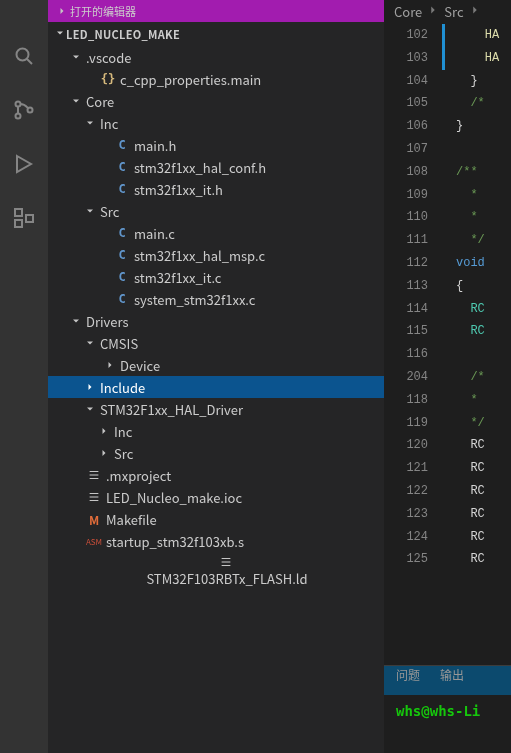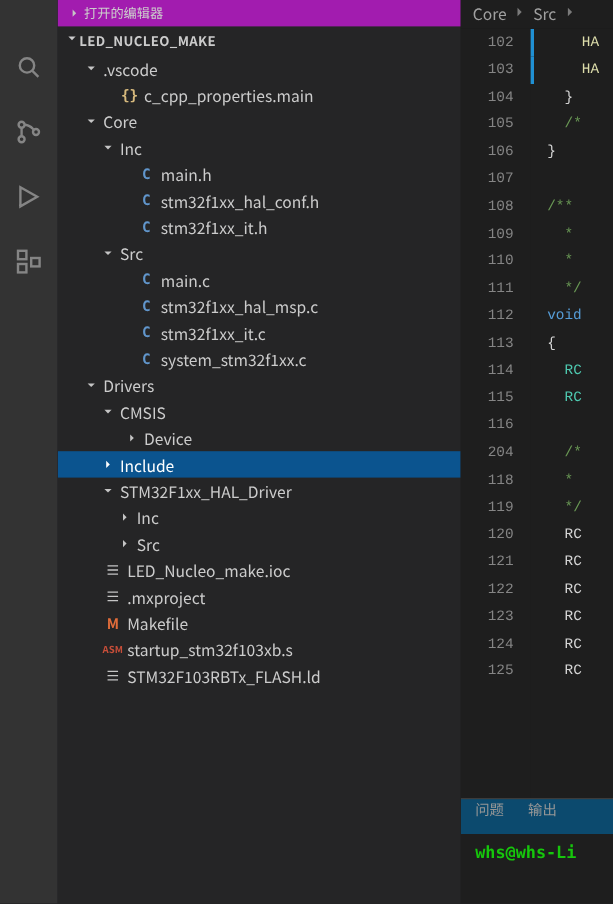--- a/index.html
+++ b/index.html
@@ -82,21 +82,21 @@
   .file-icon {
     width: 20px;
     display: inline-flex;
     justify-content: center;
     font-weight: 700;
     font-size: 12px;
   }
   .c-icon { color: #6196cc; font-family: Consolas, monospace; }
   .json-icon { color: #d7ba7d; font-family: Consolas, monospace; font-weight:700;}
   .m-icon { color: #e06c3a; font-weight: 700; }
-  .asm-icon { color: #c74e39; font-size: 8px; font-weight:700;}
+  .asm-icon { color: #c74e39; font-size: 8px; font-weight:400;}
   .generic-icon { color: #c5c5c5; }
   .generic-icon svg { width: 14px; height: 14px; }
   .label { padding-left: 2px; }
   .editor {
     flex: 1;
     background: #1e1e1e;
     display: flex;
     flex-direction: column;
     overflow: hidden;
     position: relative;
@@ -346,44 +346,44 @@
       </div>
       <div class="tree-row" style="padding-left: 20px;">
         <span class="twisty"></span>
         <span class="file-icon generic-icon">
           <svg viewBox="0 0 16 16" fill="none" stroke="currentColor" stroke-width="1.2">
             <line x1="3" y1="4" x2="13" y2="4"></line>
             <line x1="3" y1="8" x2="13" y2="8"></line>
             <line x1="3" y1="12" x2="13" y2="12"></line>
           </svg>
         </span>
-        <span class="label">LED_Nucleo_make.ioc</span>
+        <span class="label">.mxproject</span>
       </div>
       <div class="tree-row" style="padding-left: 20px;">
         <span class="twisty"></span>
         <span class="file-icon generic-icon">
           <svg viewBox="0 0 16 16" fill="none" stroke="currentColor" stroke-width="1.2">
             <line x1="3" y1="4" x2="13" y2="4"></line>
             <line x1="3" y1="8" x2="13" y2="8"></line>
             <line x1="3" y1="12" x2="13" y2="12"></line>
           </svg>
         </span>
-        <span class="label">.mxproject</span>
+        <span class="label">LED_Nucleo_make.ioc</span>
       </div>
       <div class="tree-row" style="padding-left: 20px;">
         <span class="twisty"></span>
         <span class="file-icon m-icon">M</span>
         <span class="label">Makefile</span>
       </div>
       <div class="tree-row" style="padding-left: 20px;">
         <span class="twisty"></span>
         <span class="file-icon asm-icon">ASM</span>
         <span class="label">startup_stm32f103xb.s</span>
       </div>
-      <div class="tree-row" style="padding-left: 20px;">
+      <div class="tree-row" style="padding-left: 20px; flex-direction: column;">
         <span class="twisty"></span>
         <span class="file-icon generic-icon">
           <svg viewBox="0 0 16 16" fill="none" stroke="currentColor" stroke-width="1.2">
             <line x1="3" y1="4" x2="13" y2="4"></line>
             <line x1="3" y1="8" x2="13" y2="8"></line>
             <line x1="3" y1="12" x2="13" y2="12"></line>
           </svg>
         </span>
         <span class="label">STM32F103RBTx_FLASH.ld</span>
       </div>

